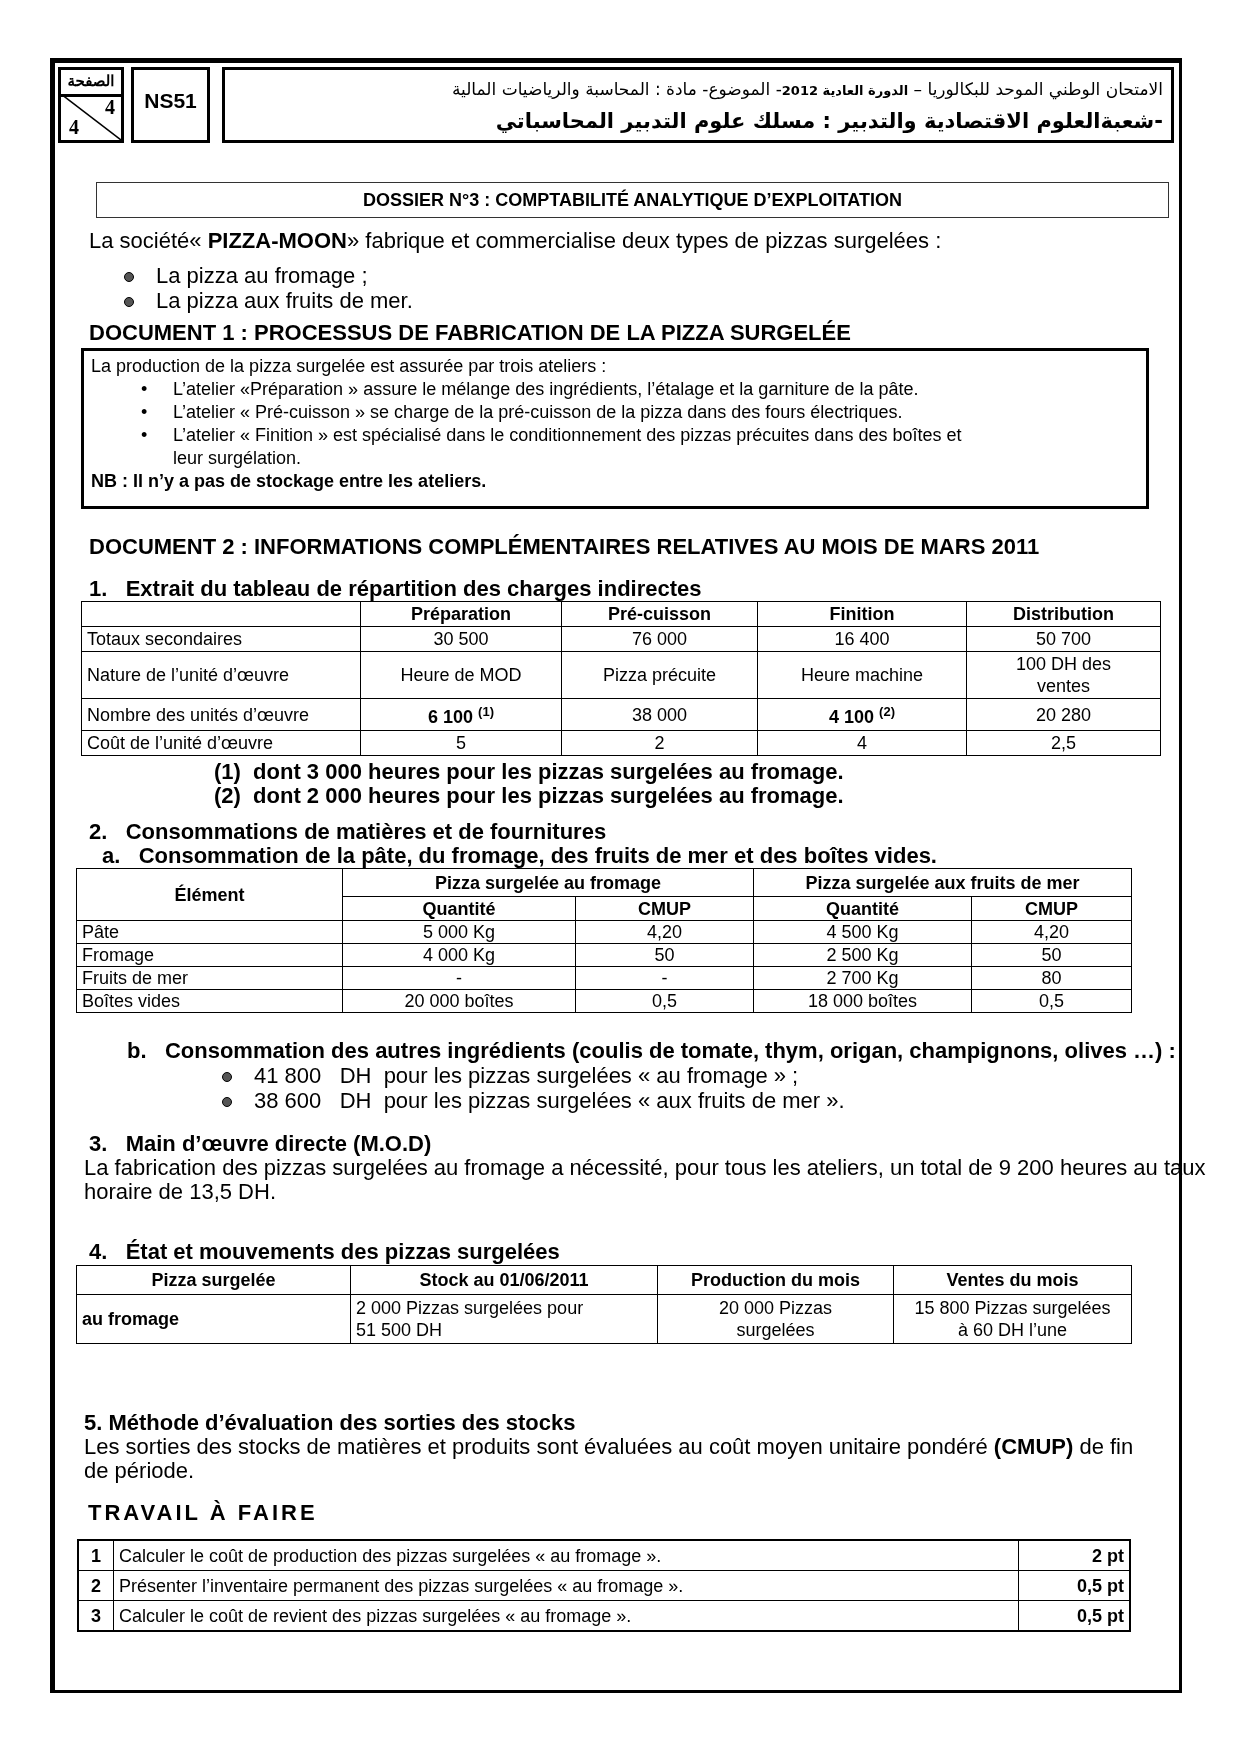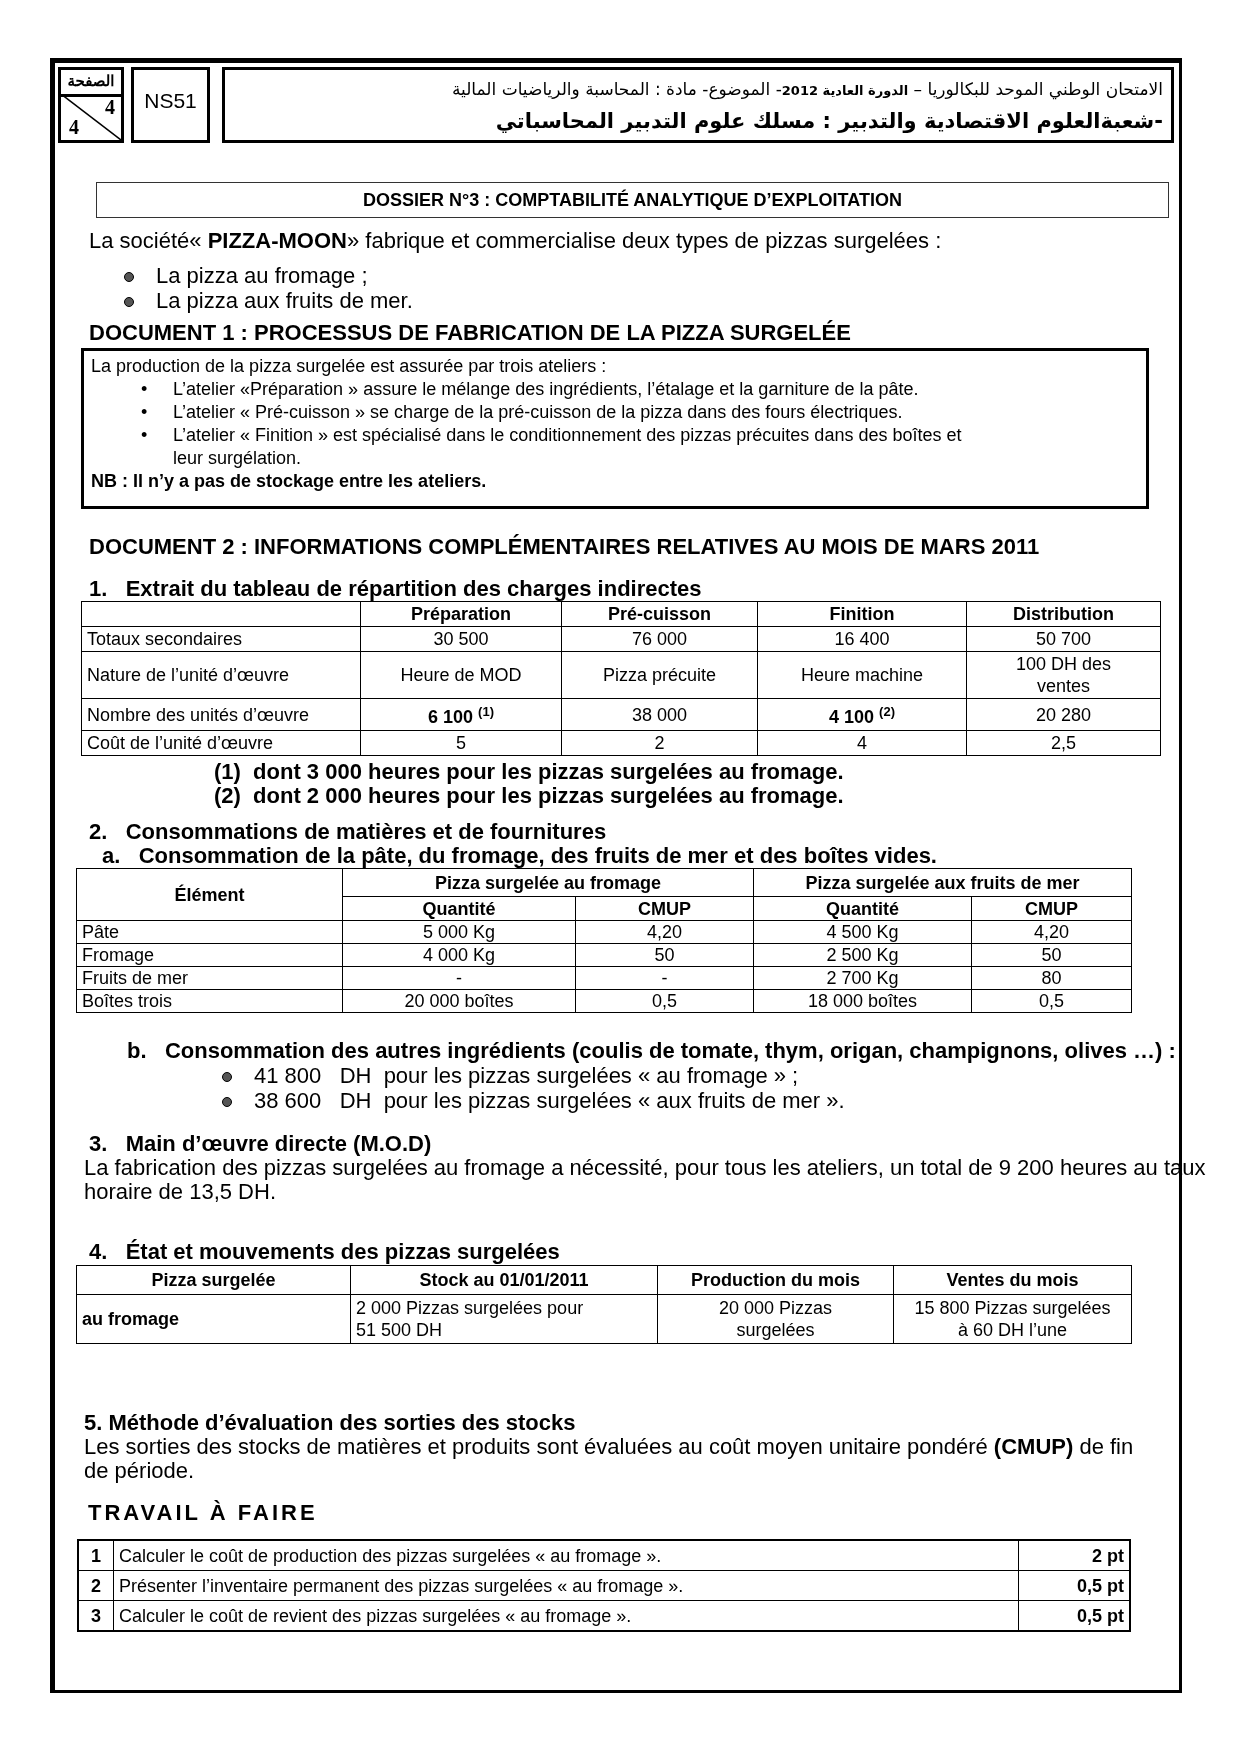--- a/index.html
+++ b/index.html
@@ -3,21 +3,21 @@
 <meta charset="utf-8">
 <style>
   html, body { margin:0; padding:0; background:#ffffff; }
   body { width:1240px; height:1754px; position:relative; font-family:"Liberation Sans", sans-serif; color:#000; }
   .page-frame { position:absolute; left:50px; top:58px; width:1132px; height:1635px; border-left:5px solid #000; border-top:5px solid #000; border-right:3px solid #000; border-bottom:3px solid #000; box-sizing:border-box; }
   .hdr-page { position:absolute; left:58px; top:67px; width:66px; height:76px; border:3px solid #000; box-sizing:border-box; }
   .hdr-page .lbl { height:24px; border-bottom:3px solid #000; text-align:center; font-family:"DejaVu Serif", serif; font-size:15px; line-height:22px; font-weight:bold; direction:rtl; }
   .hdr-page .diag { position:absolute; left:0; top:24px; width:60px; height:46px; overflow:hidden; }
   .hdr-page .n1 { position:absolute; right:6px; top:26px; font-family:"Liberation Serif", serif; font-weight:bold; font-size:20px; }
   .hdr-page .n2 { position:absolute; left:8px; top:46px; font-family:"Liberation Serif", serif; font-weight:bold; font-size:20px; }
-  .hdr-code { position:absolute; left:131px; top:67px; width:79px; height:76px; border:3px solid #000; box-sizing:border-box; font-weight:normal; font-size:21px; text-align:center; line-height:62px; }
+  .hdr-code { position:absolute; left:131px; top:67px; width:79px; height:76px; border:3px solid #000; box-sizing:border-box; font-weight:bold; font-size:21px; text-align:center; line-height:62px; }
   .hdr-title { position:absolute; left:222px; top:67px; width:952px; height:76px; border:3px solid #000; box-sizing:border-box; direction:rtl; text-align:right; padding:4px 8px 0 8px; font-family:"DejaVu Sans", sans-serif; }
   .hdr-title .l1 { font-size:17px; line-height:30px; }
   .hdr-title .l1 b { font-size:13px; }
   .hdr-title .l2 { font-size:21px; font-weight:bold; line-height:30px; }
   .dossier { position:absolute; left:96px; top:182px; width:1073px; height:36px; border:1px solid #333; box-sizing:border-box; text-align:center; font-weight:bold; font-size:18px; line-height:34px; }
   .txt { position:absolute; font-size:22px; line-height:22px; white-space:nowrap; }
   .b { font-weight:bold; }
   .bullet-dot { display:inline-block; width:8px; height:8px; border-radius:50%; background:#555; border:1px solid #000; margin-right:22px; vertical-align:middle; }
   .doc1-box { position:absolute; left:81px; top:348px; width:1068px; height:161px; border:3px solid #000; box-sizing:border-box; padding:4px 7px; font-size:18px; line-height:23px; }
   .doc1-box ul { margin:0; padding:0 0 0 50px; list-style:none; }
@@ -144,21 +144,21 @@
     <td>50</td>
   </tr>
   <tr>
     <td class="l">Fruits de mer</td>
     <td>-</td>
     <td>-</td>
     <td>2 700 Kg</td>
     <td>80</td>
   </tr>
   <tr>
-    <td class="l">Boîtes trois</td>
+    <td class="l">Boîtes vides</td>
     <td>20 000 boîtes</td>
     <td>0,5</td>
     <td>18 000 boîtes</td>
     <td>0,5</td>
   </tr>
 </tbody>
   </table>
 
 <div class="txt b" style="left:127px; top:1040px; white-space:pre;">b.   Consommation des autres ingrédients (coulis de tomate, thym, origan, champignons, olives …) :</div>
 <div class="txt" style="left:222px; top:1065px; white-space:pre;"><span class="bullet-dot"></span><span>41 800   DH  pour les pizzas surgelées « au fromage » ;</span></div>
@@ -166,21 +166,21 @@
 
 <div class="txt b" style="left:89px; top:1133px; white-space:pre;">3.   Main d’œuvre directe (M.O.D)</div>
 <div class="txt" style="left:84px; top:1157px;">La fabrication des pizzas surgelées au fromage a nécessité, pour tous les ateliers, un total de 9 200 heures au taux</div>
 <div class="txt" style="left:84px; top:1181px;">horaire de 13,5 DH.</div>
 
 <div class="txt b" style="left:89px; top:1241px; white-space:pre;">4.   État et mouvements des pizzas surgelées</div>
 <table style="left:76px; top:1265px; width:1056px;">
   <tbody>
       <tr style="height:29px;">
     <th style="width:263px;">Pizza surgelée</th>
-    <th style="width:296px;">Stock au 01/01/2011</th>
+    <th style="width:296px;">Stock au 01/06/2011</th>
     <th style="width:225px;margin-top:45px;">Production du mois</th>
     <th>Ventes du mois</th>
   </tr>
   <tr style="height:49px;">
     <td class="l b">au fromage</td>
     <td class="l">
           <div>2 000 Pizzas surgelées pour</div>
           <div>51 500 DH</div>
         </td>
     <td>

